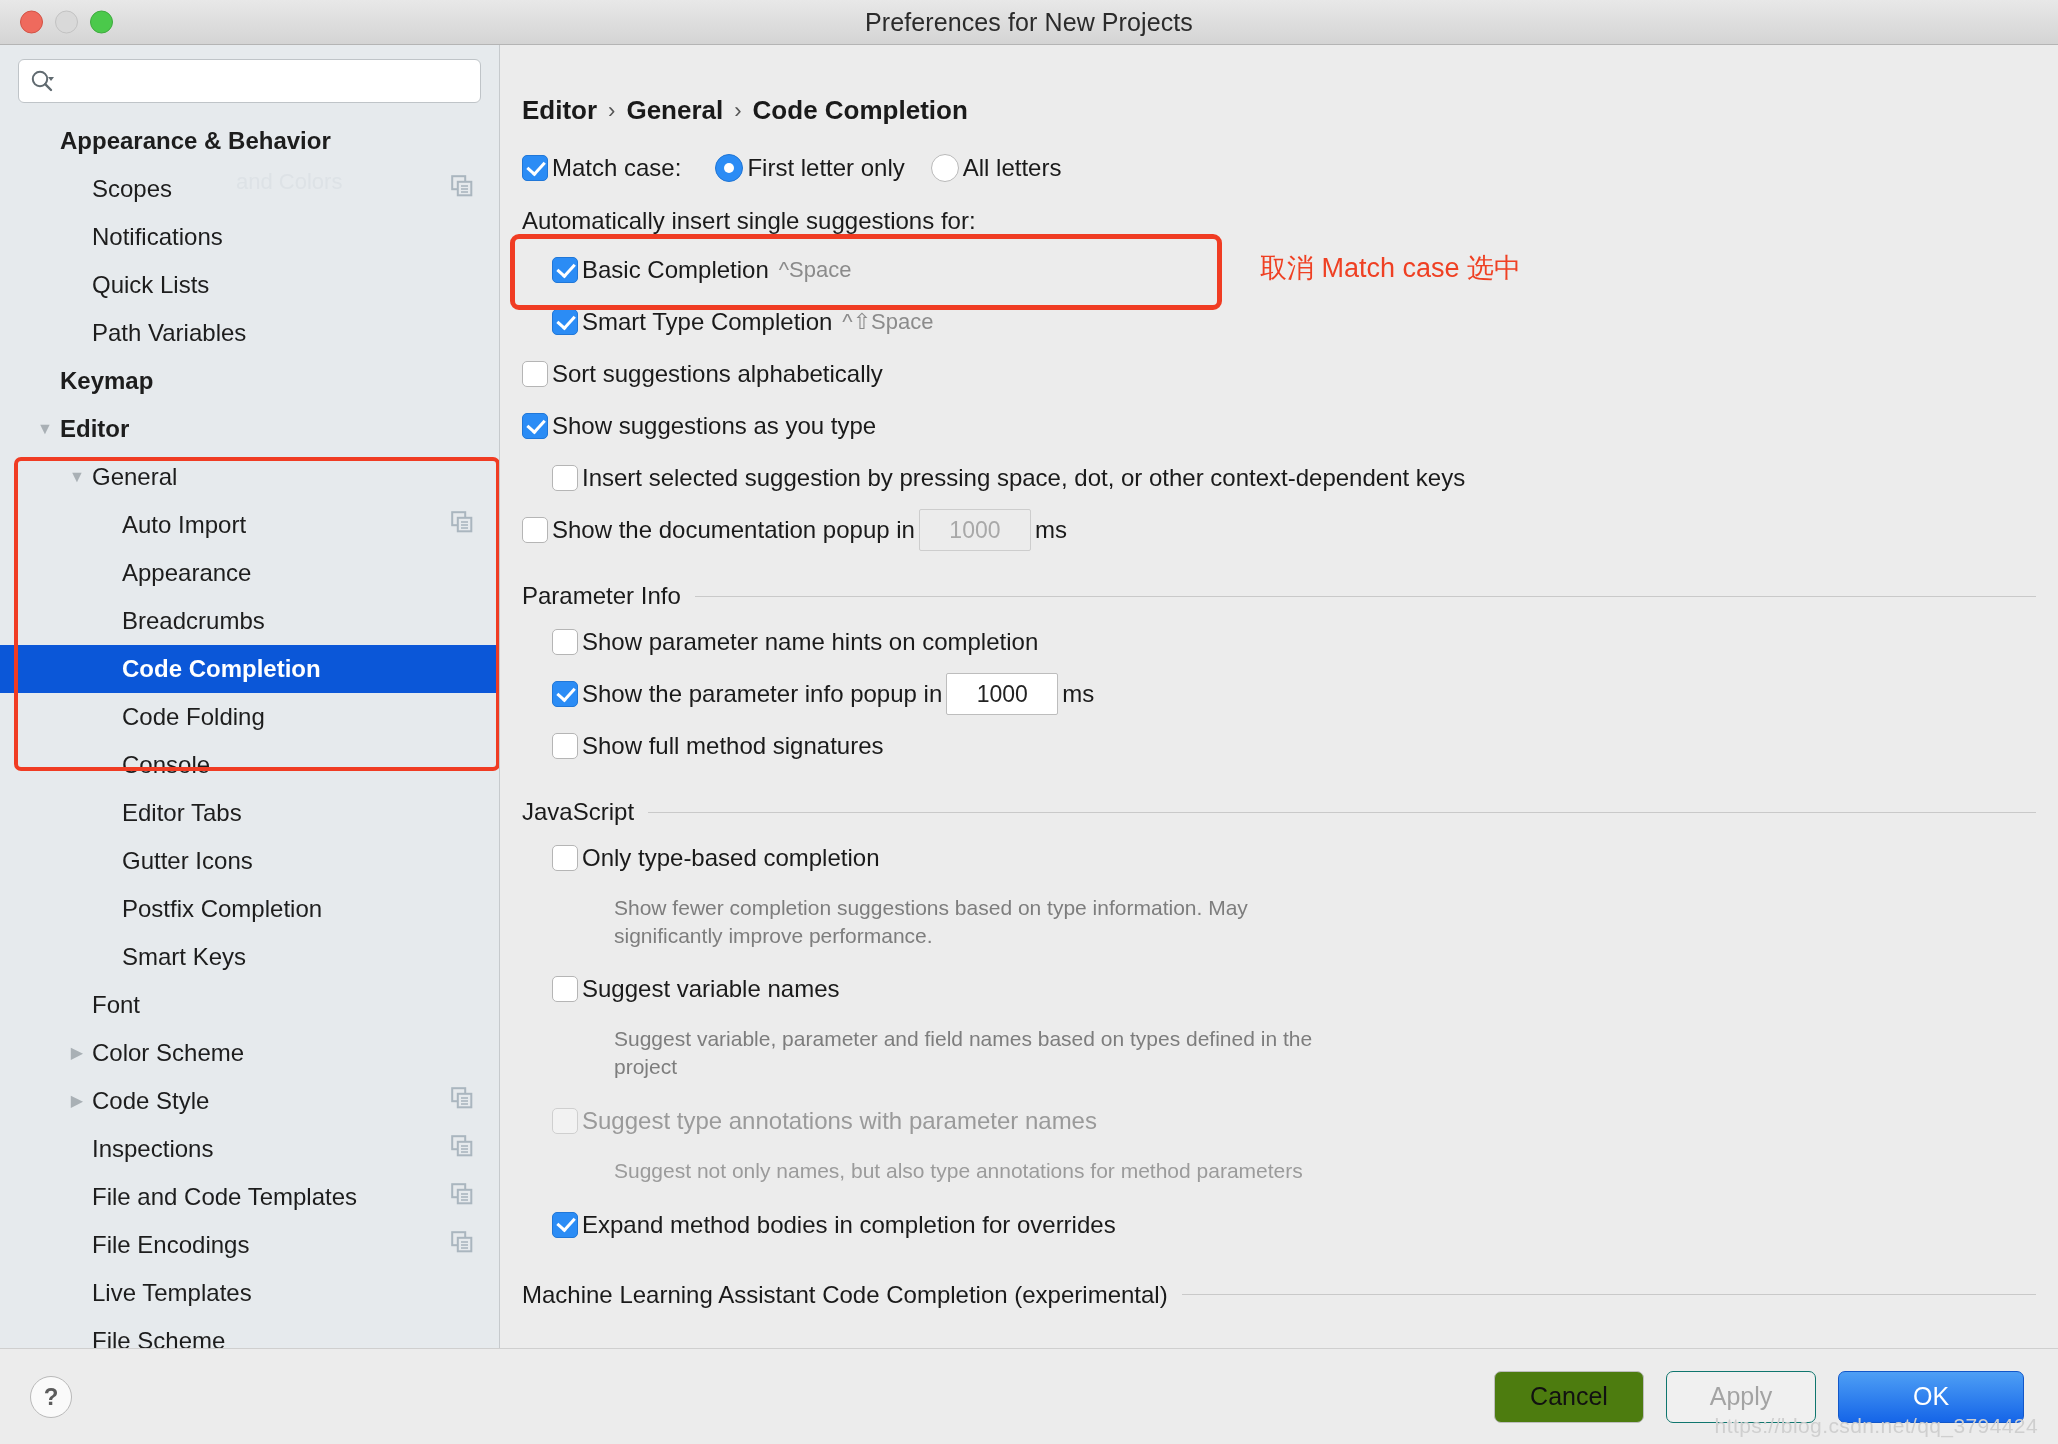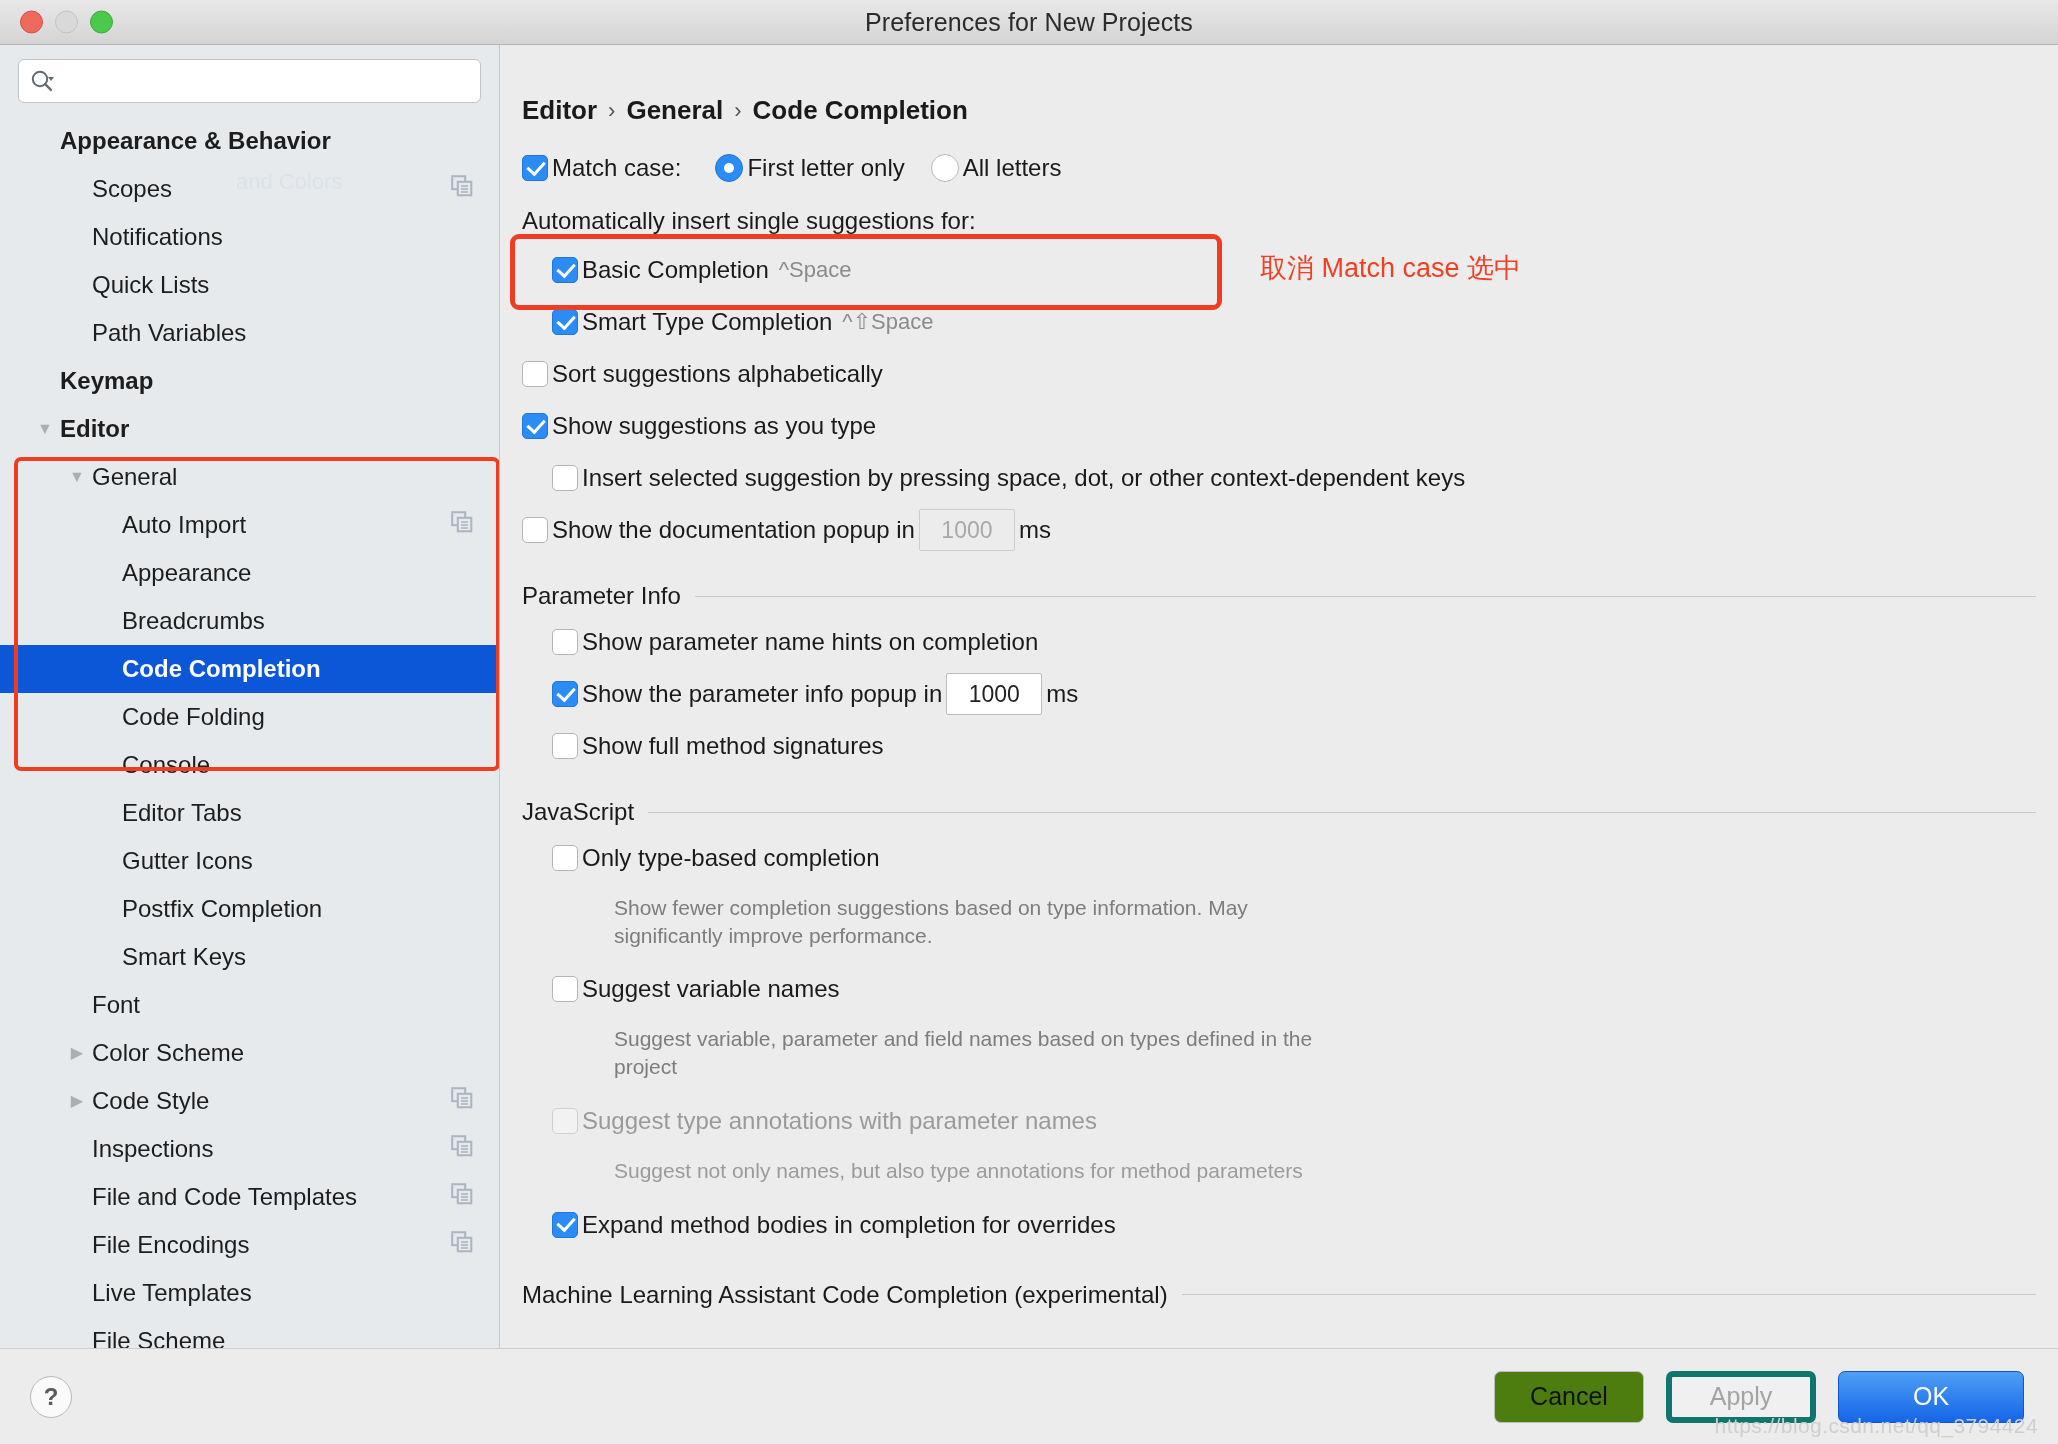--- a/index.html
+++ b/index.html
@@ -123,21 +123,21 @@
   .rb {
     width: 28px; height: 28px; flex: 0 0 28px; border-radius: 50%;
     background: #fff; border: 1px solid #b9b9b9;
     display: inline-flex; align-items: center; justify-content: center;
   }
   .rb.on { background: #2b8cf5; border-color: #1f74d4; }
   .rb.on::after { content: ""; width: 10px; height: 10px; border-radius: 50%; background: #fff; }
 
   
   .numfield {
-    width: 96px; height: 42px; border: 1px solid #bdbdbd; background: #fff;
+    width: 112px; height: 42px; border: 1px solid #bdbdbd; background: #fff;
     font-size: 23px; color: #222; text-align: center;
     font-family: "Liberation Sans", sans-serif;
     border-radius: 2px; outline: none;
   }
   .numfield.disabled { background: #ececec; color: #a8a8a8; border-color: #cdcdcd; }
 
   
   .section {
     display: flex; align-items: center; gap: 14px;
     margin: 26px 0 6px 0;
@@ -179,21 +179,21 @@
   }
   .btns { position: absolute; right: 34px; top: 50%; transform: translateY(-50%);
           display: flex; gap: 22px; align-items: center; }
   .btn {
     height: 52px; min-width: 150px; padding: 0 26px;
     border-radius: 7px; font-size: 25px;
     display: flex; align-items: center; justify-content: center;
     font-family: "Liberation Sans", sans-serif;
   }
   .btn.cancel { background: #4d7c0f; border: 1px solid #bdbdbd; color: #111; margin-left: 12px; }
-  .btn.apply  { background: #f0f0f0; border: 6px solid #0f766e; color: #a3a3a3; }
+  .btn.apply  { background: #f0f0f0; border: 1px solid #0f766e; color: #a3a3a3; }
   .btn.ok     { background: linear-gradient(to bottom, #4e9ff5 0%, #1565e8 100%);
                 border: 1px solid #1257c9; color: #fff; min-width: 186px; }
 
   .watermark {
     position: absolute; right: 20px; bottom: 6px;
     font-size: 21px; color: #cfcfcf; letter-spacing: .4px;
     pointer-events: none; user-select: none;
   }
   .ghost {
     position: absolute; left: 236px; top: 124px;

